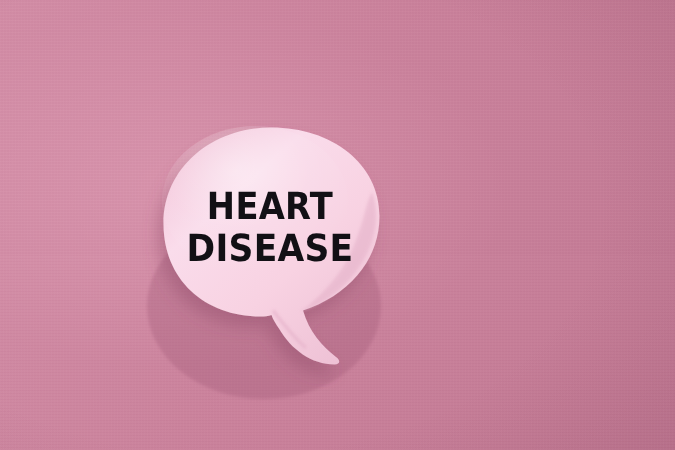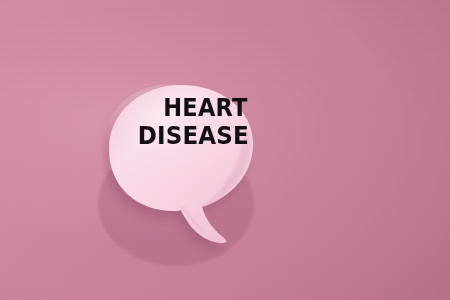--- a/index.html
+++ b/index.html
@@ -72,23 +72,23 @@
     inset: 0;
     width: 100%;
     height: 100%;
     overflow: visible;
   }
 
   
   .bubble-text {
     position: absolute;
     left: 105px;
-    top: 96px;
+    top: 126px;
     width: 150px;
-    text-align: right;
+    text-align: center;
     color: #111014;
     line-height: 0.98;
     letter-spacing: 0.2px;
     user-select: none;
     pointer-events: none;
   }
   .bubble-text .ln {
     display: block;
     font-weight: 900;
     font-family: "DejaVu Sans", sans-serif;

